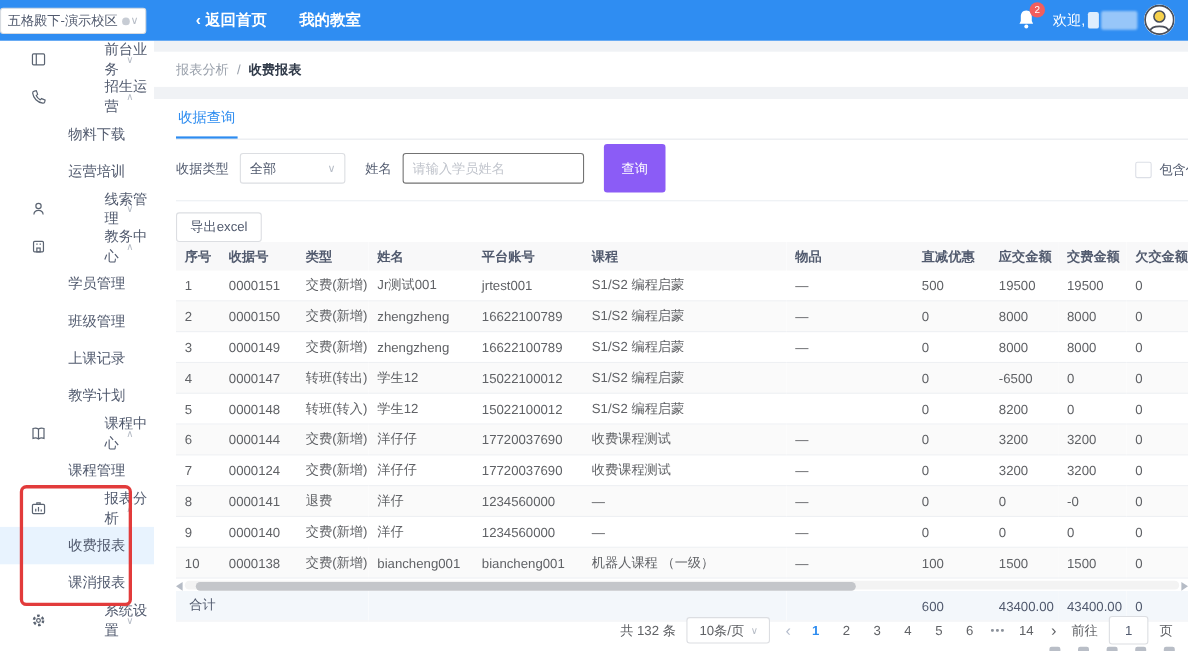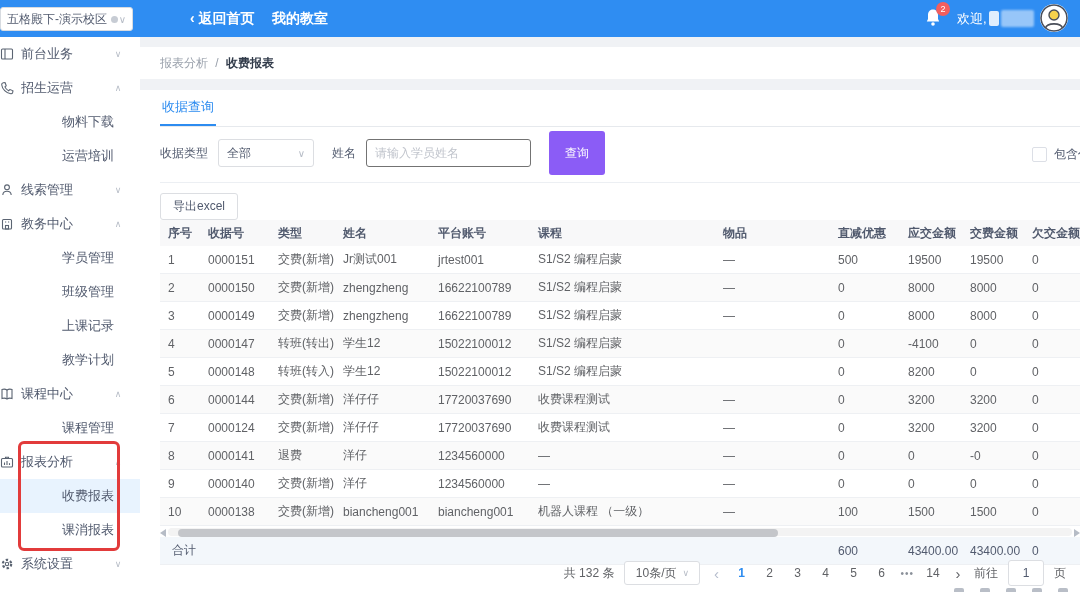--- a/index.html
+++ b/index.html
@@ -4,33 +4,33 @@
 <style>
   html,body{margin:0;padding:0;width:1080px;height:592px;overflow:hidden;
     font-family:"Liberation Sans","DejaVu Sans",sans-serif;font-size:12px;color:#515a6e;background:#f0f2f5;}
   
   .topbar{position:absolute;left:0;top:0;width:1080px;height:37px;background:#2f8df2;z-index:3;}
   .school{position:absolute;left:0;top:7px;width:133px;height:24px;background:#fff;border:1px solid #d7dbe0;
     border-radius:3px;box-sizing:border-box;display:flex;align-items:center;padding:2px 6px;color:#515a6e;}
   .school .dot{width:7px;height:7px;border-radius:50%;background:#c7ccd4;margin-left:4px;flex:0 0 auto;}
   .school .chev{margin-left:auto;color:#b6bcc6;font-size:10px;}
   .tb-link{position:absolute;top:0;height:37px;line-height:37px;color:#fff;font-size:14px;font-weight:bold;cursor:pointer;}
-  .back{left:190px;}
+  .back{left:178px;}
   .classroom{left:272px;}
   .bell{position:absolute;left:924px;top:8px;width:18px;height:20px;}
   .badge{position:absolute;left:936px;top:2px;min-width:14px;height:14px;border-radius:8px;background:#f25e5e;
     color:#fff;font-size:9px;line-height:14px;text-align:center;padding:0 2px;box-sizing:border-box;}
   .welcome{position:absolute;left:957px;top:0;height:37px;line-height:37px;color:#fff;font-size:13px;}
   .redact1{position:absolute;left:989px;top:11px;width:10px;height:15px;background:rgba(255,255,255,.85);border-radius:2px;filter:blur(.5px);}
   .redact2{position:absolute;left:1001px;top:10px;width:33px;height:17px;background:rgba(255,255,255,.5);border-radius:2px;filter:blur(1px);}
   .avatar{position:absolute;left:1040px;top:4px;width:28px;height:28px;border-radius:50%;background:#fff;overflow:hidden;}
   
   .sidebar{position:absolute;left:0;top:37px;width:140px;bottom:0;background:#fff;z-index:2;}
   .s-item{height:34px;display:flex;align-items:center;font-size:13px;color:#515a6e;cursor:pointer;box-sizing:border-box;}
-  .s-item.group{}
+  .s-item.group{padding-left:28px;gap:46px;}
   .s-item.child{padding-left:62px;}
   .s-item.selected{background:#e8f3fe;}
   .s-icon{margin-right:7px;flex:0 0 auto;}
   .s-chev{position:absolute;right:16px;color:#b6bcc6;font-size:9px;width:12px;text-align:center;}
   .s-item{position:relative;}
   .red-box{position:absolute;left:18px;top:441px;width:96px;height:104px;border:3px solid #e23b3b;border-radius:6px;
     z-index:6;pointer-events:none;background:transparent;}
   
   .content{position:absolute;left:140px;top:37px;right:0;bottom:0;background:#f0f2f5;}
   .crumb-card{position:absolute;left:0;top:10px;right:0;height:32px;background:#fff;line-height:32px;padding-left:20px;}
@@ -317,21 +317,21 @@
           </tr>
           <tr class="even">
             <td>4</td>
             <td class="link">0000147</td>
             <td>转班(转出)</td>
             <td>学生12</td>
             <td>15022100012</td>
             <td>S1/S2 编程启蒙</td>
             <td></td>
             <td>0</td>
-            <td>-4100</td>
+            <td>-6500</td>
             <td>0</td>
             <td>0</td>
           </tr>
           <tr>
             <td>5</td>
             <td class="link">0000148</td>
             <td>转班(转入)</td>
             <td>学生12</td>
             <td>15022100012</td>
             <td>S1/S2 编程启蒙</td>

